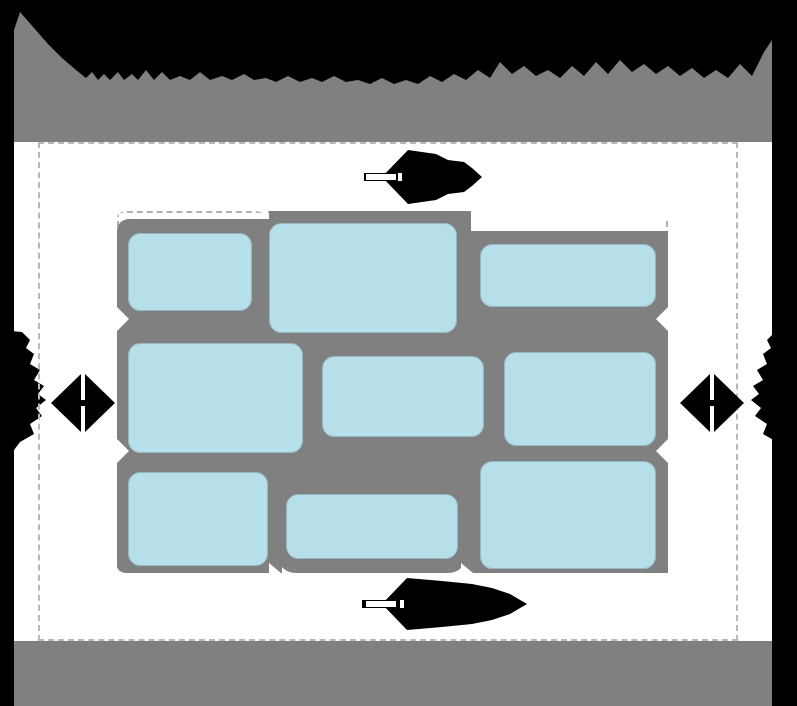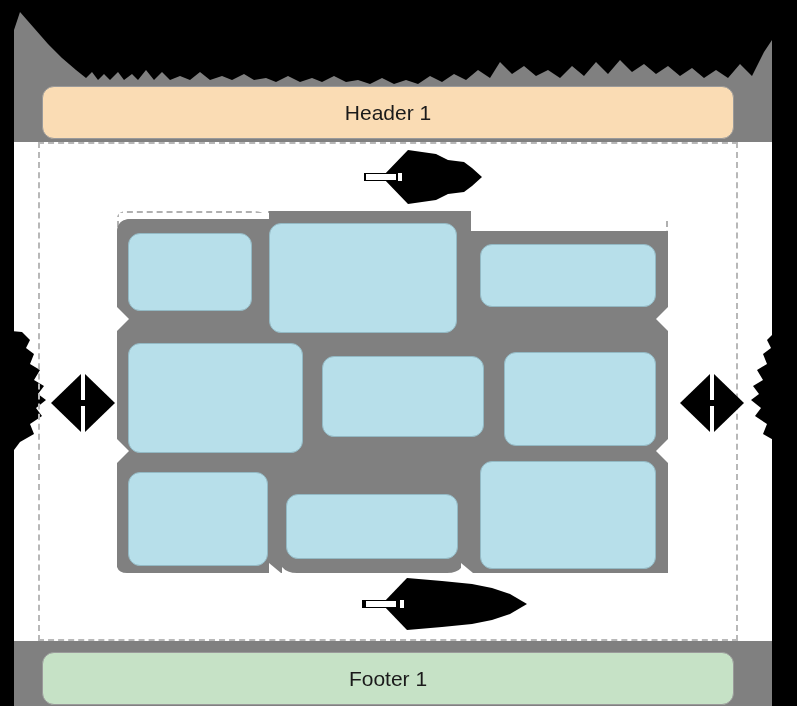--- a/index.html
+++ b/index.html
@@ -181,23 +181,20 @@
 
   <svg class="smear" style="left:0px; top:330px; width:70px; height:120px; background:transparent;" viewBox="0 0 70 120">
     <path fill="#000000" d="M0,0 L22,2 L30,10 L26,18 L34,24 L30,34 L40,40 L34,50
       L44,56 L38,64 L46,70 L36,78 L42,86 L30,94 L34,104 L20,112 L14,120 L0,120 Z"></path>
   </svg>
   <svg class="smear" style="left:727px; top:330px; width:70px; height:120px; background:transparent;" viewBox="0 0 70 120">
     <path fill="#000000" d="M70,0 L48,2 L40,10 L44,18 L36,24 L40,34 L30,40 L36,50
       L26,56 L32,64 L24,70 L34,78 L28,86 L40,94 L36,104 L50,112 L56,120 L70,120 Z"></path>
   </svg>
 
-  <div class="bar bar-header">
-    <span>Header 1</span>
-  </div>
 
   <div class="outer-dashed"></div>
 
   <div class="inner-dashed"></div>
 
   <div class="wall">
     <svg class="wall-svg" viewBox="0 0 551 362" preserveAspectRatio="none">
       <path fill="#808080" d="
         M0,22 Q0,8 14,8 L138,8 Q152,8 152,22 L152,0 L340,0 Q354,0 354,14 L354,34
         Q354,20 368,20 L539,20 Q551,20 551,34 L551,96 L545,108 L551,120 L551,132
@@ -271,17 +268,14 @@
   </div>
 
   <div class="arrow arrow-right">
     <svg viewBox="0 0 72 70" width="72" height="70">
       <path fill="#000000" d="M34,6 L34,64 L4,35 Z"></path>
       <path fill="#000000" d="M38,6 L38,64 L68,35 Z"></path>
       <rect x="30" y="32" width="12" height="6" fill="#000000"></rect>
     </svg>
   </div>
 
-  <div class="bar bar-footer">
-    <span>Footer 1</span>
-  </div>
 
 </div>
 
 </body></html>

